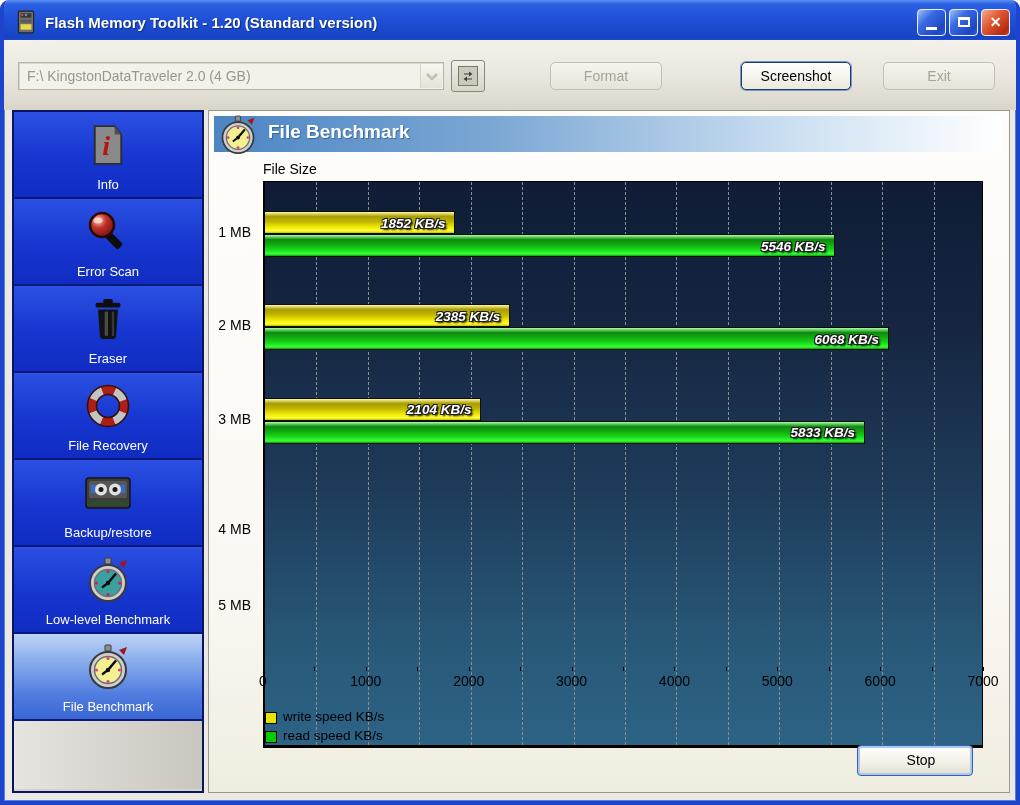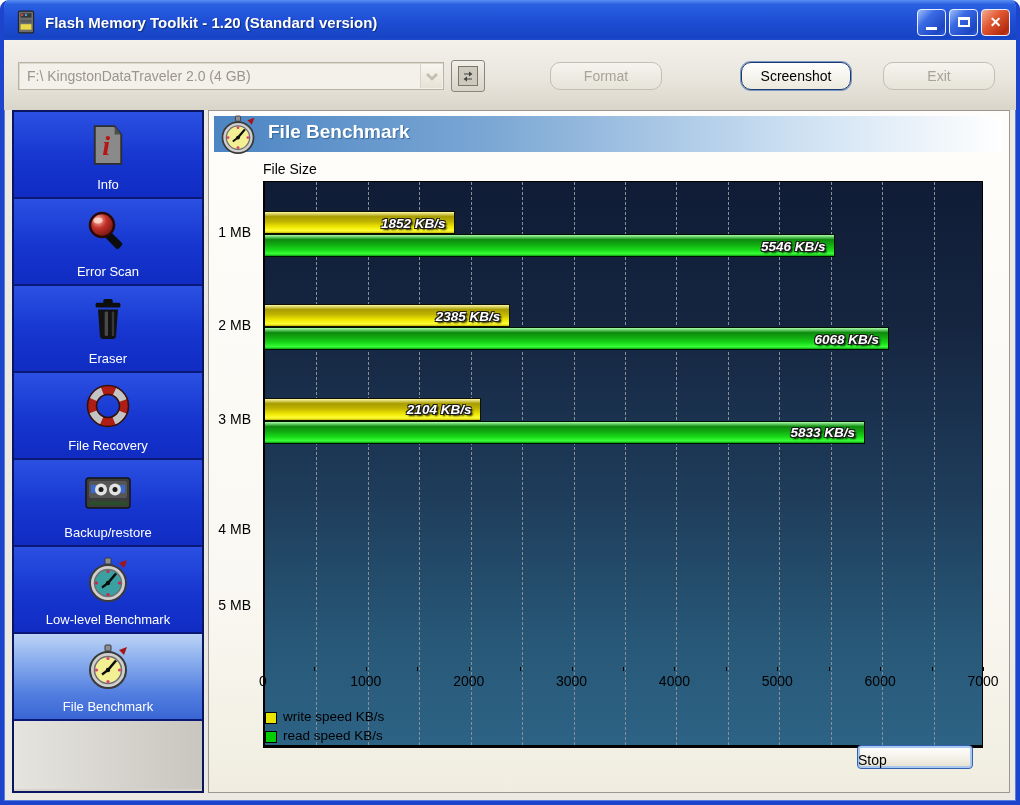--- a/index.html
+++ b/index.html
@@ -31,21 +31,21 @@
     background:#f3f1ea; border:1px solid #b6b2a4; box-shadow:inset 1px 1px 0 #dcd8cc;
     display:flex; align-items:center; }
   .combo-text { flex:1; color:#9a968c; font-size:14px; padding-left:8px; white-space:nowrap; overflow:hidden; }
   .combo-arrow { width:22px; height:24px; margin-right:1px; display:flex; align-items:center; justify-content:center;
     background:linear-gradient(180deg,#f8f6f0,#e6e2d6); border-left:1px solid #d8d4c8; }
   .refresh-btn { position:absolute; left:447px; top:20px; width:34px; height:32px;
     background:linear-gradient(180deg,#f2efe8,#d8d4c8); border:1px solid #8a867a; border-radius:3px;
     display:flex; align-items:center; justify-content:center; }
   .refresh-inner { width:20px; height:20px; border:1px solid #7a766a; background:#cdc9bd;
     display:flex; align-items:center; justify-content:center; }
-  .tb-btn { position:absolute; top:22px; height:28px; width:112px; font-size:14px; text-align:center; line-height:26px; border-radius:10px; }
+  .tb-btn { position:absolute; top:22px; height:28px; width:112px; font-size:14px; text-align:center; line-height:26px; border-radius:5px; }
   .tb-btn.disabled { color:#a7a398; background:linear-gradient(180deg,#f6f4ee,#e6e3d8);
     border:1px solid #c3bfb2; }
   .tb-btn.default { color:#000; background:linear-gradient(180deg,#ffffff,#ece9dd);
     border:1px solid #1c3a6e; box-shadow:0 0 0 1px #7a96c4;margin-left:26px; }
 
   
   .sidebar { position:absolute; left:8px; top:110px; width:192px; bottom:8px;
     border:2px solid #0a1560; background:#d6d3cc; }
   .side-item { height:87px; display:flex; flex-direction:column; align-items:center;
     justify-content:flex-end; padding-bottom:5px;
@@ -82,24 +82,24 @@
   .ylab { position:absolute; right:6px; font-size:14px; color:#000; white-space:nowrap; }
   .xaxis { position:absolute; left:54px; top:556px; width:720px; height:26px; }
   .xtick { position:absolute; top:0; width:1px; height:4px; background:#000; }
   .xlab { position:absolute; top:6px; transform:translateX(-50%); font-size:14px; color:#000; }
 
   .legend { position:absolute; left:56px; top:594px; }
   .legend-item { display:flex; align-items:flex-end; height:19px; }
   .swatch { width:12px; height:12px; border:1px solid #000; margin-right:6px; }
   .legend-text { font-size:13.5px; color:#000; }
 
-  .stop-btn { position:absolute; left:648px; top:634px; width:116px; height:24px;
+  .stop-btn { position:absolute; left:648px; top:634px; width:116px; height:31px;
     background:linear-gradient(180deg,#ffffff 0%,#f2f0e6 60%,#e2dfce 100%);
     border:1px solid #3562b0; border-radius:4px; box-shadow:inset 0 0 0 2px #a9c8f0;
-    font-size:14px; color:#000; text-align:left; line-height:29px; }
+    font-size:14px; color:#000; text-align:center; line-height:29px;padding-left:12px; }
 </style>
 </head>
 <body>
 
 <div class="window">
 
   <div class="titlebar">
     <svg class="app-icon" viewBox="0 0 22 22">
       <rect x="4" y="1" width="14" height="20" rx="1.5" fill="#6e6e6e" stroke="#222" stroke-width="1"></rect>
       <rect x="6" y="3" width="10" height="4" fill="#383838"></rect>

